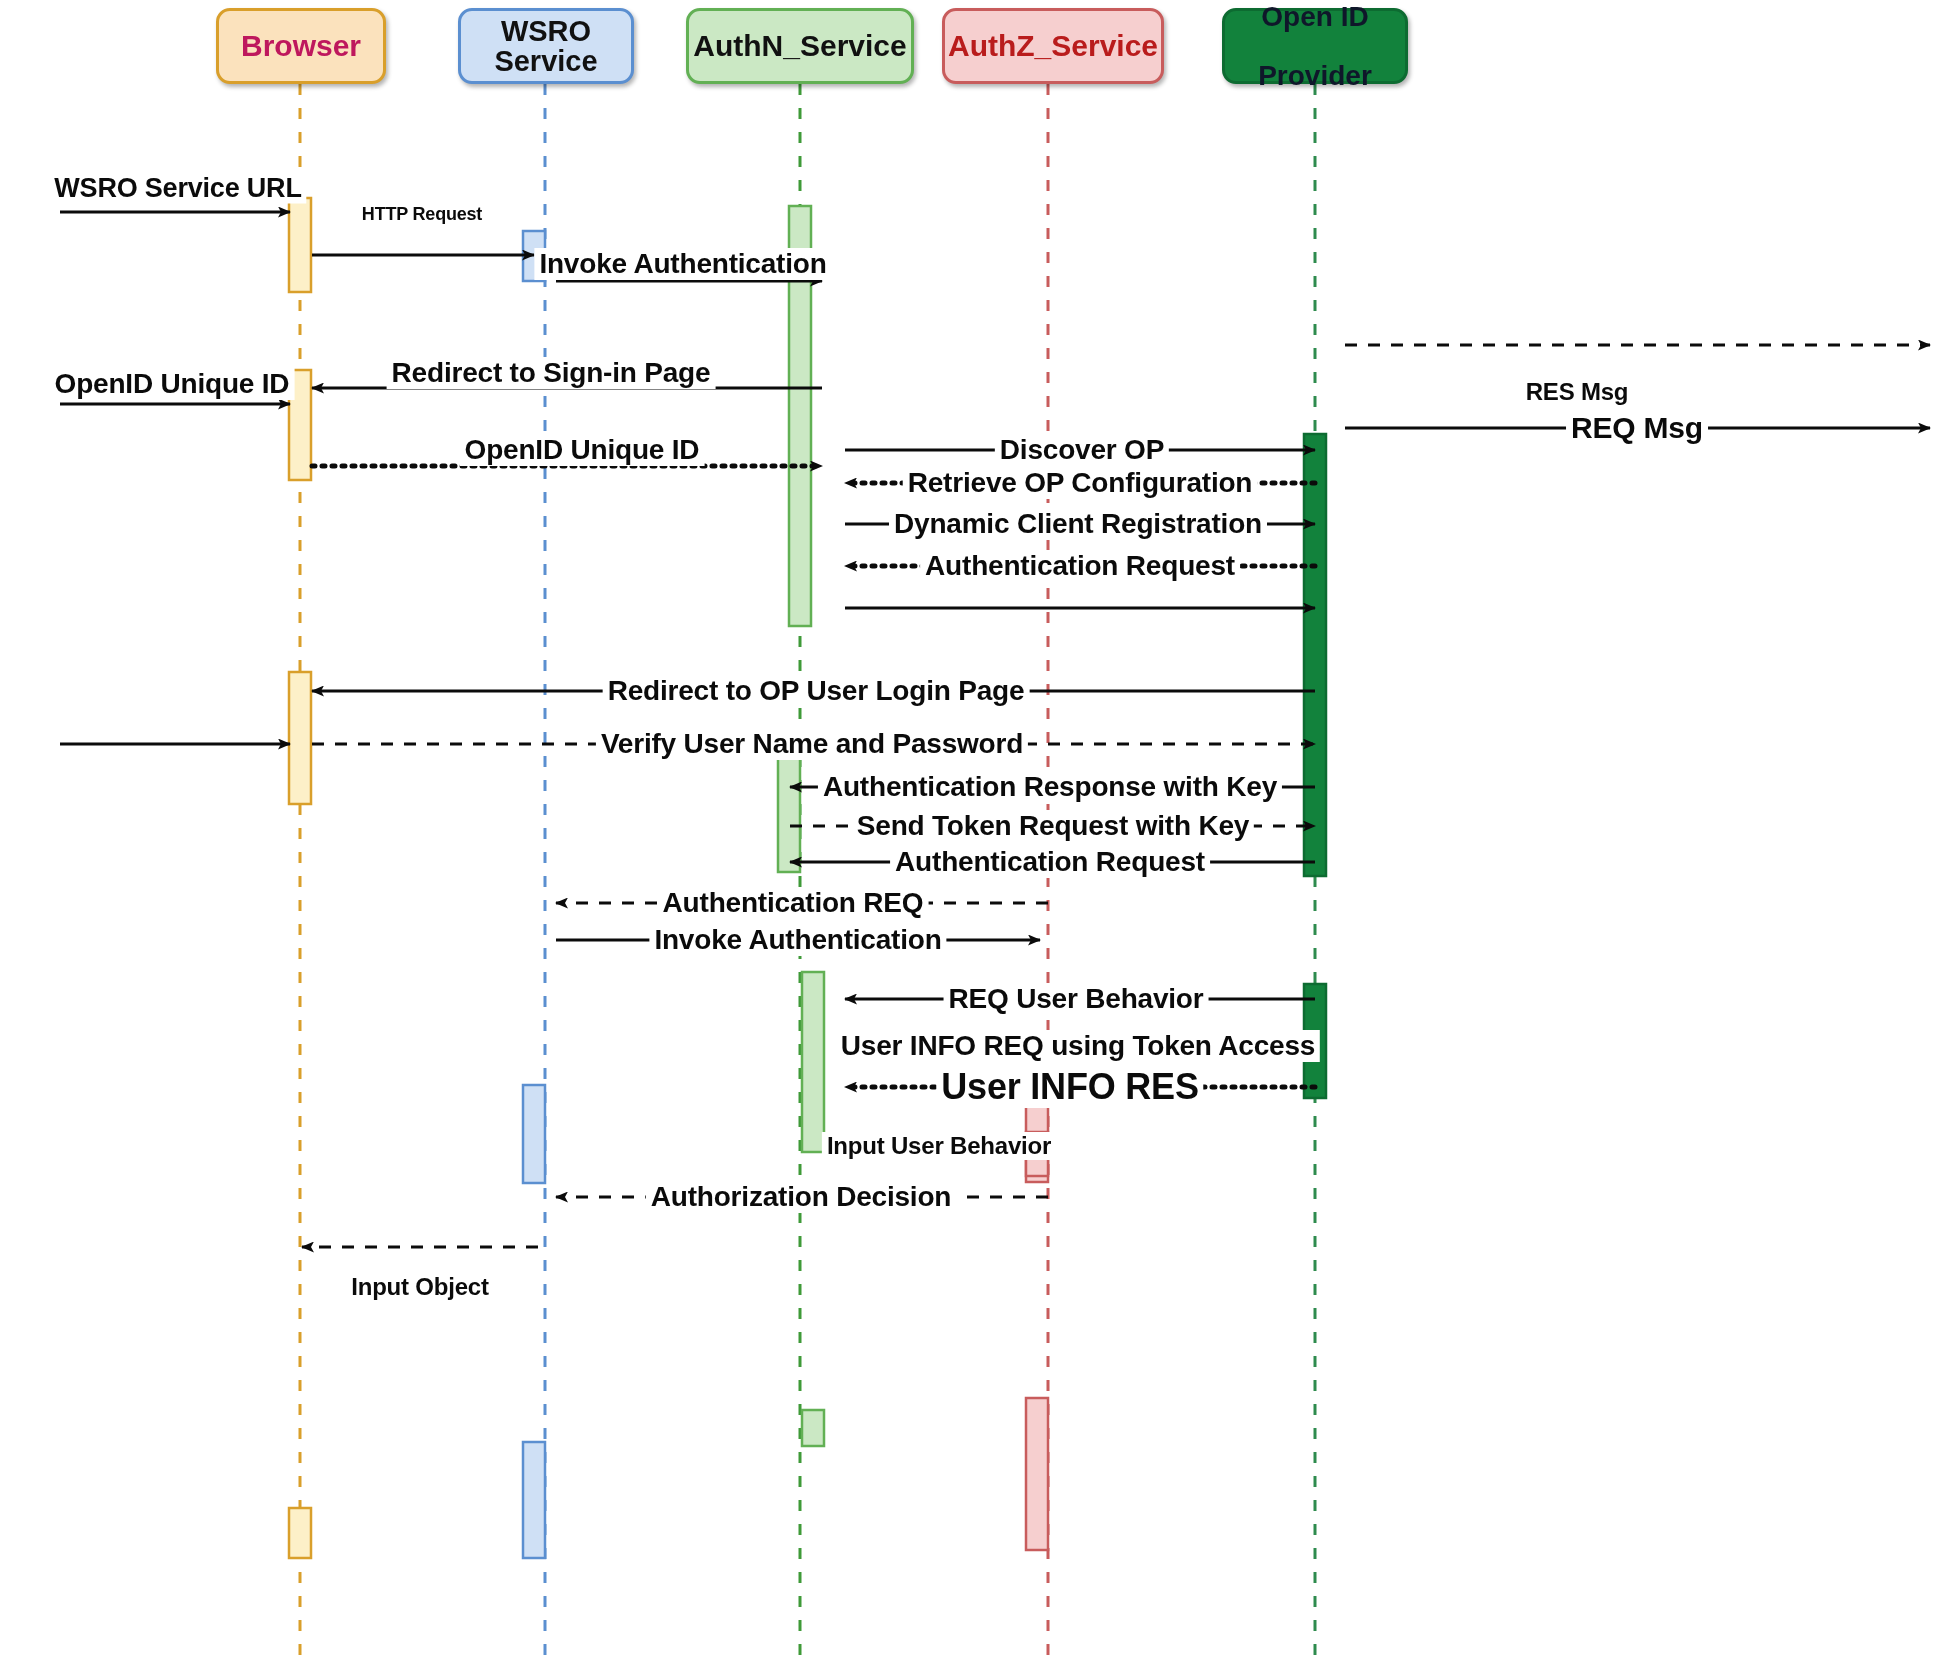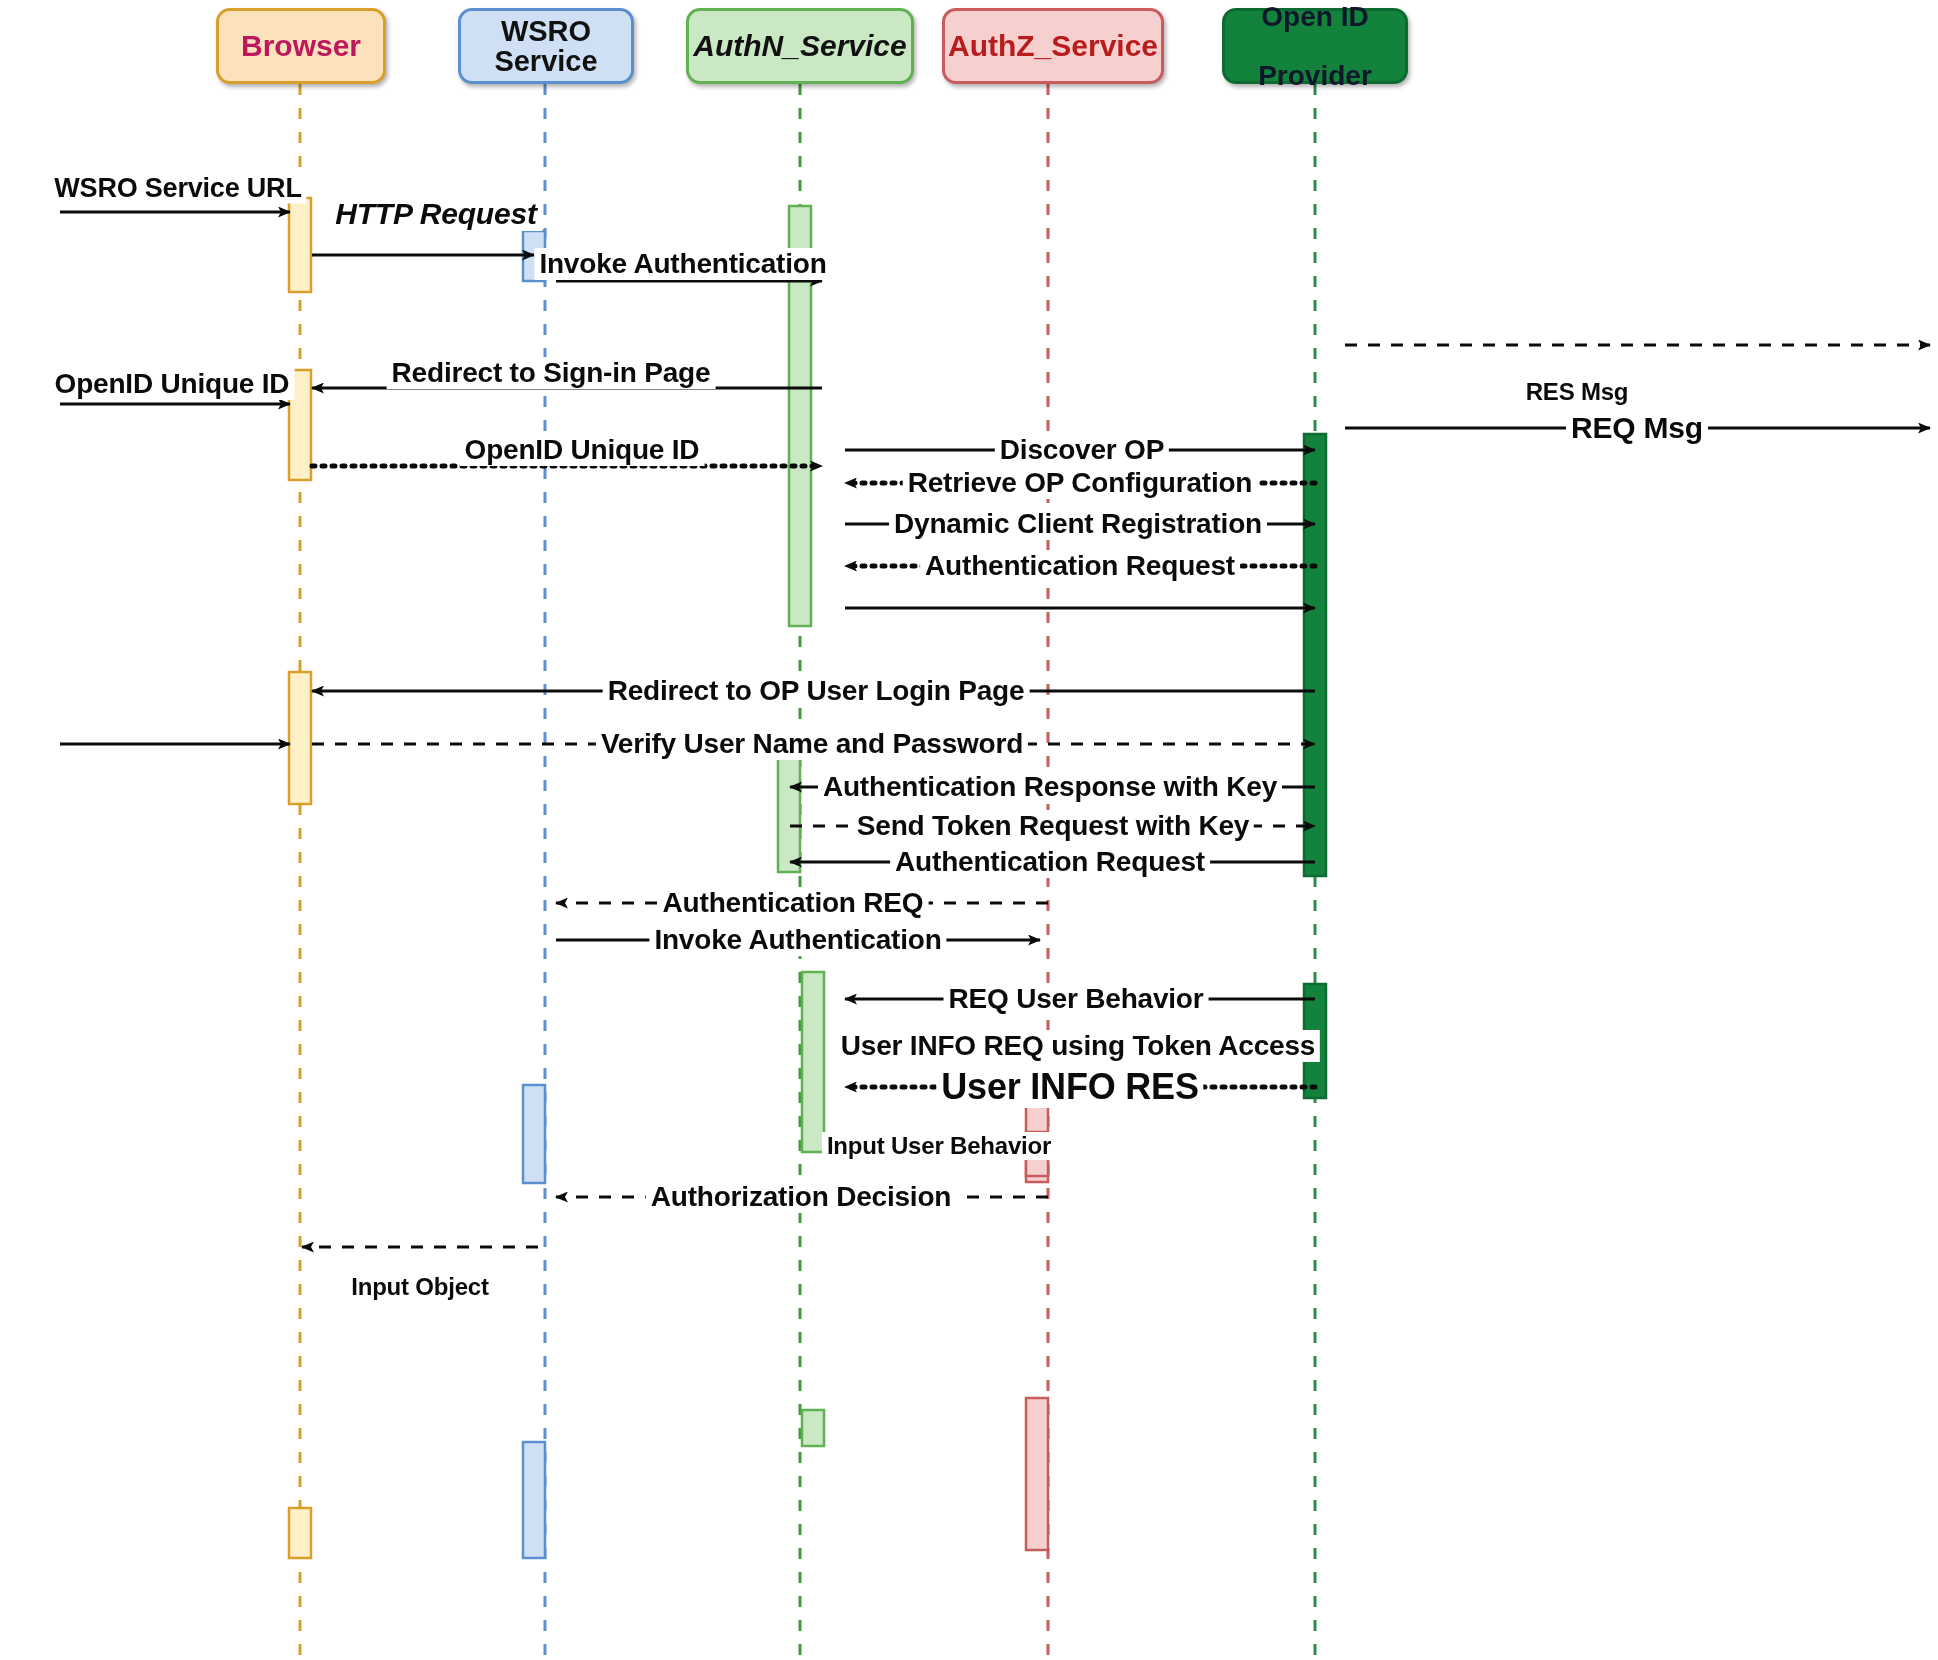--- a/index.html
+++ b/index.html
@@ -92,36 +92,36 @@
 
   <div class="actorbox" id="box-browser" style="left: 216px; top: 8px; width: 170px; height: 76px; background: rgb(251, 226, 189); border: 3px solid rgb(217, 159, 43); color: #be185d; font-size: 30px;">
     <span>Browser</span>
   </div>
   <div class="actorbox" id="box-wsro" style="left: 458px; top: 8px; width: 176px; height: 76px; background: rgb(207, 224, 245); border: 3px solid rgb(91, 143, 208); color: rgb(17, 17, 17); font-size: 29px;">
     <span>
       <b>WSRO</b><br>
       <b>Service</b>
     </span>
   </div>
-  <div class="actorbox" id="box-authn" style="left: 686px; top: 8px; width: 228px; height: 76px; background: rgb(203, 232, 196); border: 3px solid rgb(98, 176, 84); color: rgb(17, 17, 17); font-size: 30px; font-style: italic;">
+  <div class="actorbox" id="box-authn" style="left: 686px; top: 8px; width: 228px; height: 76px; background: rgb(203, 232, 196); border: 3px solid rgb(98, 176, 84); color: rgb(17, 17, 17); font-size: 30px;">
     <span>AuthN_Service</span>
   </div>
   <div class="actorbox" id="box-authz" style="left: 942px; top: 8px; width: 222px; height: 76px; background: rgb(246, 207, 207); border: 3px solid rgb(200, 92, 92); color: #b91c1c; font-size: 30px;">
     <span>AuthZ_Service</span>
   </div>
   <div class="actorbox" id="box-openid" style="left: 1222px; top: 8px; width: 186px; height: 76px; background: rgb(18, 130, 60); border: 3px solid rgb(13, 107, 49); color: #0f172a; font-size: 28px;">
     <span>
       <span>Open ID</span><br>
       <span>Provider</span>
     </span>
   </div>
 
   <div id="labels">
       <div class="msglabel" style="left: 178px; top: 188px; font-size: 27px;">WSRO Service URL</div>
-      <div class="msglabel" style="left: 436px; top: 214px; font-size: 30px; font-style: italic;">HTTP Request</div>
+      <div class="msglabel" style="left: 422px; top: 214px; font-size: 18px;">HTTP Request</div>
       <div class="msglabel" style="left: 683px; top: 264px; font-size: 28px;">Invoke Authentication</div>
       <div class="msglabel" style="left: 551px; top: 373px; font-size: 28px;">Redirect to Sign-in Page</div>
       <div class="msglabel" style="left: 172px; top: 384px; font-size: 28px;">OpenID Unique ID</div>
       <div class="msglabel" style="left: 582px; top: 450px; font-size: 28px;">OpenID Unique ID</div>
       <div class="msglabel" style="left: 1082px; top: 450px; font-size: 28px;">Discover OP</div>
       <div class="msglabel" style="left: 1080px; top: 483px; font-size: 28px;">Retrieve OP Configuration</div>
       <div class="msglabel" style="left: 1078px; top: 524px; font-size: 28px;">Dynamic Client Registration</div>
       <div class="msglabel" style="left: 1080px; top: 566px; font-size: 28px;">Authentication Request</div>
       <div class="msglabel" style="left: 816px; top: 691px; font-size: 28px;">Redirect to OP User Login Page</div>
       <div class="msglabel" style="left: 812px; top: 744px; font-size: 28px;">Verify User Name and Password</div>

